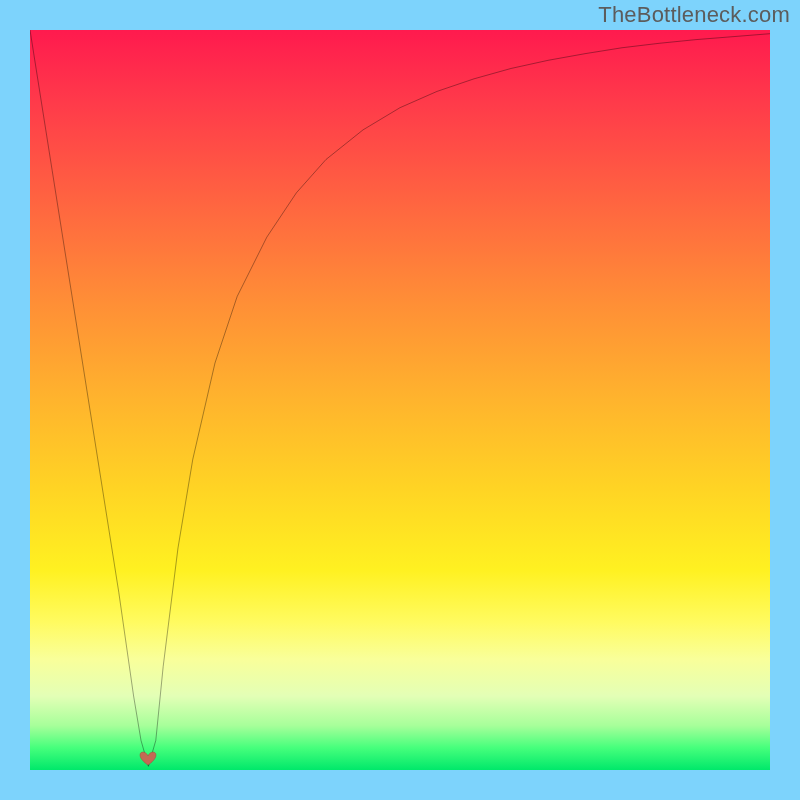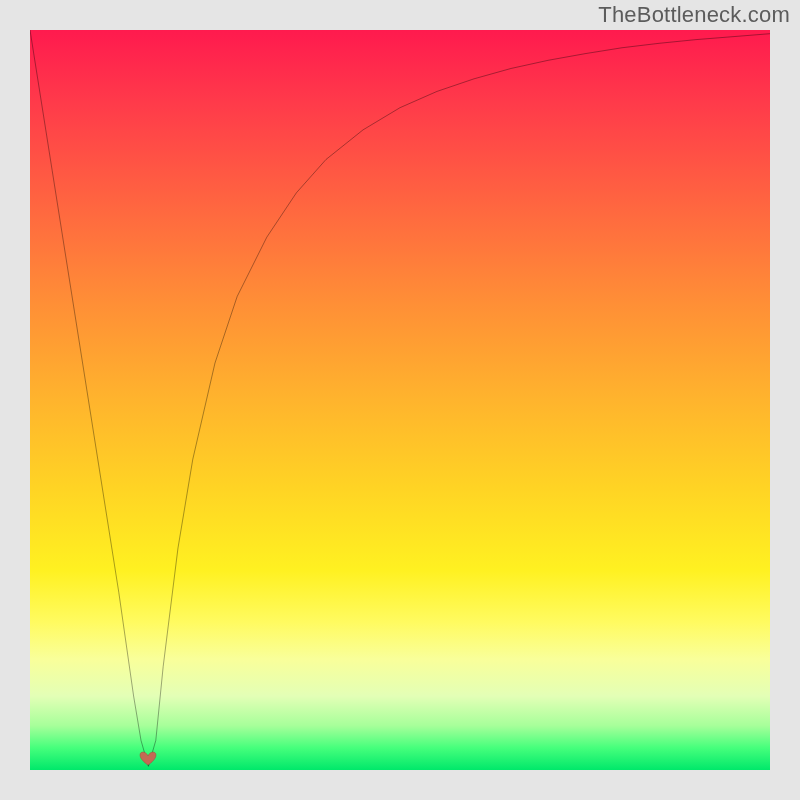--- a/index.html
+++ b/index.html
@@ -8,21 +8,21 @@
     width: 800px;
     height: 800px;
     background: #000;
     overflow: hidden;
     font-family: Arial, Helvetica, sans-serif;
   }
   .outer {
     position: relative;
     width: 800px;
     height: 800px;
-    background: #e5e5e5;
+    background: #7dd3fc;
     text-align: center;
   }
   .watermark {
     position: absolute;
     top: 2px;
     right: 10px;
     color: #5c5c5c;
     font-size: 22px;
     font-weight: 500;
     letter-spacing: 0.2px;

